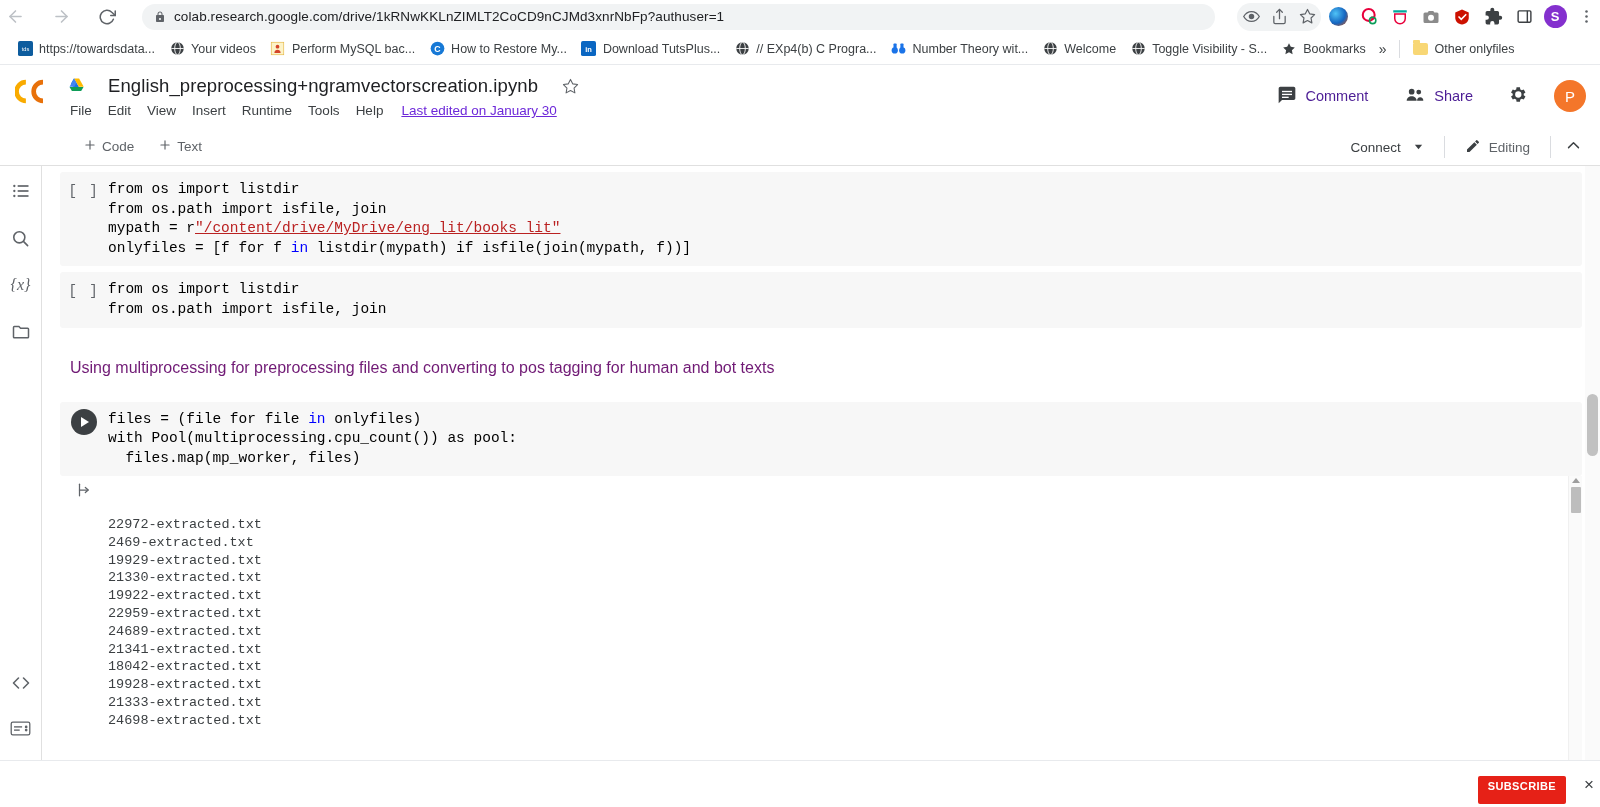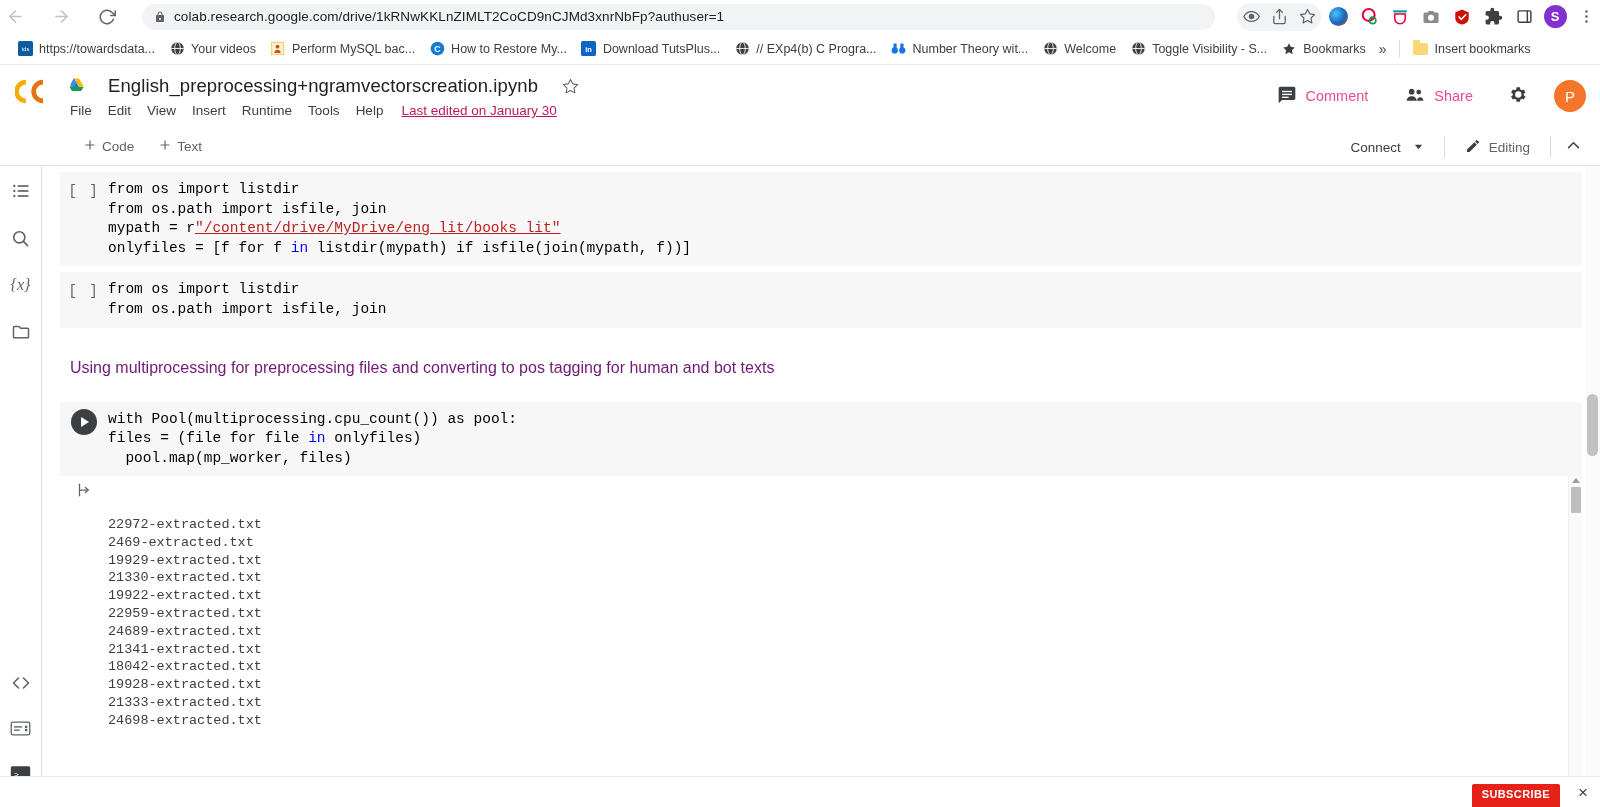--- a/index.html
+++ b/index.html
@@ -131,33 +131,33 @@
     margin-left: -6px;
   }
   .menu-item {
     font-size: 13.5px;
     color: #3c4043;
     padding: 3px 8px;
     border-radius: 4px;
   }
   .last-edited {
     font-size: 13.5px;
-    color: #be185d;
+    color: #6d28d9;
     text-decoration: underline;
     padding: 3px 6px;
     margin-left: 4px;
   }
   .header-right {
     position: absolute;
     right: 14px; top: 13px;
     display: flex; align-items: center; gap: 20px;
   }
   .hdr-btn {
     display: flex; align-items: center; gap: 8px;
-    font-size: 14.5px; color: #ec4899;
+    font-size: 14.5px; color: #4c1d95;
     padding: 6px 8px; border-radius: 4px;
   }
   .avatar-orange {
     width: 32px; height: 32px; border-radius: 50%;
     background: #f4762a; color: #fff;
     font-size: 15px; font-weight: 500;
     display:flex; align-items:center; justify-content:center;
   }
 
   
@@ -356,27 +356,27 @@
     left: 2px;
     width: 11px;
     background: #c1c1c1;
     border-radius: 6px;
   }
 
   
   .bottom-bar {
     position: absolute;
     left: 0; right: 0; bottom: 0;
-    height: 31px;
+    height: 47px;
     background: #fff;
     border-top: 1px solid #e8eaed;
     display: flex;
     align-items: center;
     justify-content: flex-end;
-    padding-right: 8px;
+    padding-right: 2px;
     gap: 14px;
     z-index: 40;
   }
   .subscribe-btn {
     background: #e62117;
     color: #fff;
     font-size: 11px;
     font-weight: 700;
     letter-spacing: 0.4px;
     padding: 4px 10px 12px 10px;
@@ -587,21 +587,21 @@
         </svg>
     </span>
     <span class="lbl">Bookmarks</span>
   </div>
   <div class="chev-more">»</div>
   <div class="bm-sep"></div>
   <div class="bm">
     <span class="bm-ico">
         <span class="folder-ico"></span>
       </span>
-    <span class="lbl">Insert bookmarks</span>
+    <span class="lbl">Other onlyfiles</span>
   </div>
 </div>
 
 <div class="colab-header">
   <div class="colab-logo">
     <svg width="42" height="25" viewBox="0 0 54 32">
       <path d="M14 4a12 12 0 1 0 0 24 12 12 0 0 1 0-24z" fill="none" stroke="#f9ab00" stroke-width="6"></path>
       <path d="M36 4a12 12 0 1 0 0 24 12 12 0 0 1 0-24z" fill="none" stroke="#e8710a" stroke-width="6"></path>
     </svg>
   </div>
@@ -789,21 +789,21 @@
     </div>
 
     <div class="text-cell">Using multiprocessing for preprocessing files and converting to pos tagging for human and bot texts</div>
 
     <div class="cell with-output">
       <div class="gutter">
         <span class="run-circle">
             <span class="tri"></span>
           </span>
       </div>
-      <div class="code" id="code-3"><div><span class="kw">with </span><span>Pool(multiprocessing.cpu_count()) </span><span class="kw">as </span><span>pool:</span></div><div><span>files = (file </span><span class="kw">for </span><span>file </span><span class="bi">in </span><span>onlyfiles)</span></div><div><span>  pool.map(mp_worker, files)</span></div></div>
+      <div class="code" id="code-3"><div><span>files = (file </span><span class="kw">for </span><span>file </span><span class="bi">in </span><span>onlyfiles)</span></div><div><span class="kw">with </span><span>Pool(multiprocessing.cpu_count()) </span><span class="kw">as </span><span>pool:</span></div><div><span>  files.map(mp_worker, files)</span></div></div>
     </div>
 
     <div class="output-wrap" style="height:300px;">
       <div class="output-gutter">
         <span class="out-icon">
           <svg width="15" height="16" viewBox="0 0 18 18" fill="none" stroke="#5f6368" stroke-width="1.5" stroke-linecap="round" stroke-linejoin="round">
               <path d="M3 2v14"></path>
               <path d="M3 9h10"></path>
               <polyline points="10 6 13.5 9 10 12"></polyline>
             </svg>

